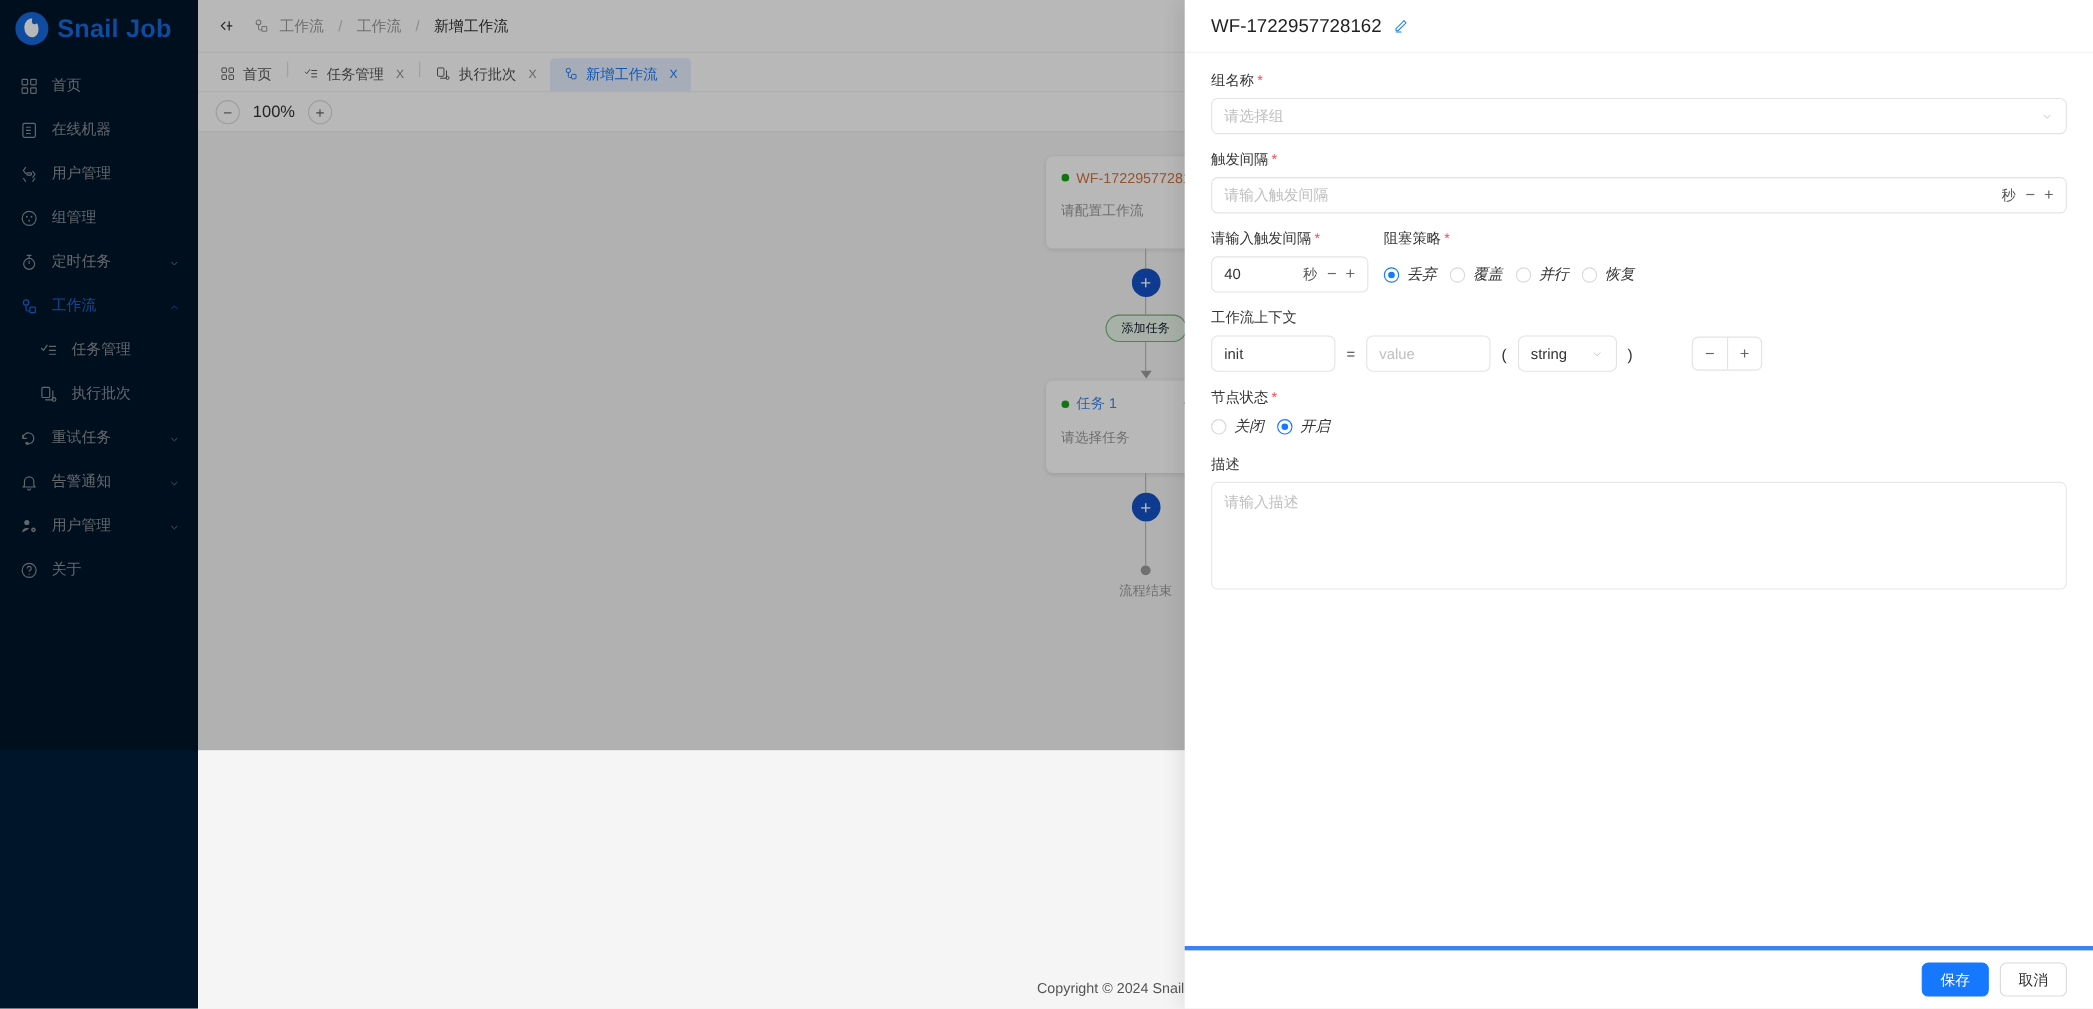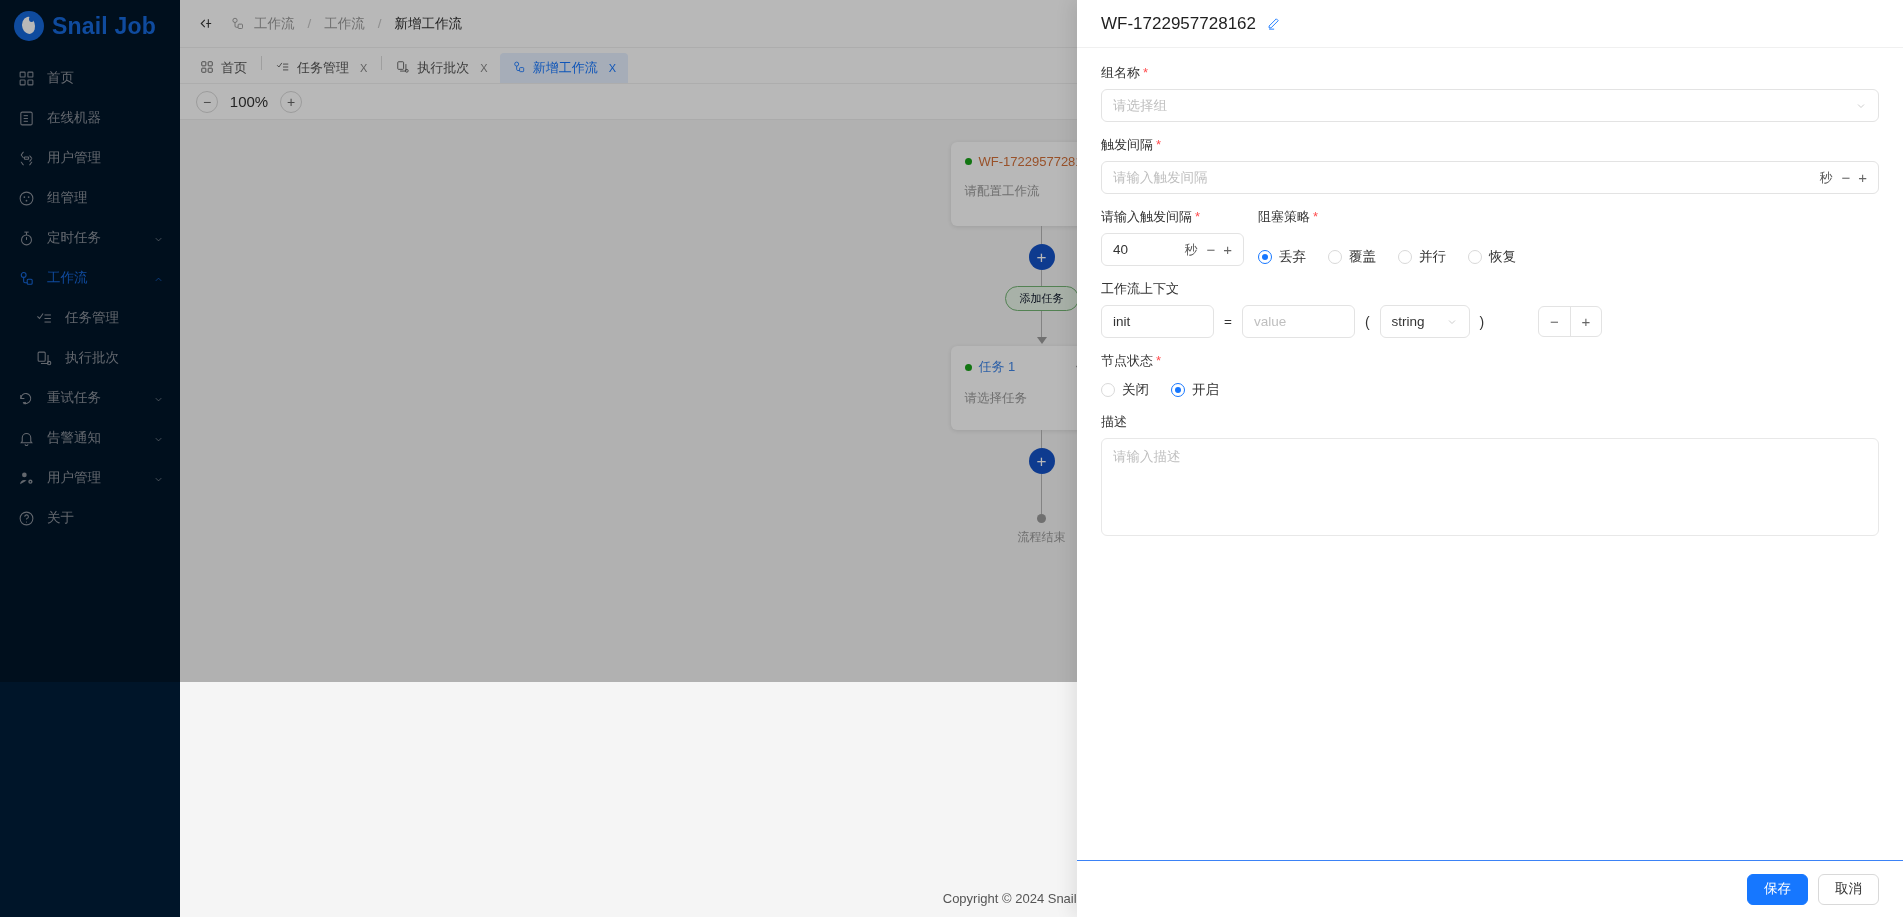--- a/index.html
+++ b/index.html
@@ -155,21 +155,21 @@
   .sel-arrow svg { width: 12px; height: 12px; stroke: #bfbfbf; fill: none; stroke-width: 1.6; display: block; }
 
   .row-2 { display: flex; gap: 14px; }
   .col-left { width: 143px; flex: 0 0 143px; }
   .col-right { flex: 1; }
 
   .suffix { margin-left: auto; display: flex; align-items: center; gap: 9px; color: #555; font-size: 13px; }
   .step-ctl { display: flex; align-items: center; gap: 8px; color: #666; font-size: 15px; }
   .step-ctl span { cursor: pointer; line-height: 1; }
 
-  .radio-row { display: flex; align-items: flex-end; gap: 10px; height: 33px; }
+  .radio-row { display: flex; align-items: center; gap: 0; height: 33px; font-style: italic; }
   .radio { display: flex; align-items: center; gap: 7px; font-size: 13.5px; color: #333; cursor: pointer; margin-right: 12px; }
   .rdot { width: 14px; height: 14px; border-radius: 50%; border: 1px solid #d9d9d9; background: #fff; position: relative; flex: 0 0 14px; }
   .radio.on .rdot { border-color: #1677ff; }
   .radio.on .rdot::after { content: ""; position: absolute; left: 3px; top: 3px; width: 6px; height: 6px; border-radius: 50%; background: #1677ff; }
 
   .ctx-row { display: flex; align-items: center; gap: 10px; }
   .ctx-key { width: 113px; flex: 0 0 113px; }
   .ctx-eq { color: #333; font-size: 13.5px; }
   .ctx-val { width: 113px; flex: 0 0 113px; }
   .paren { color: #333; font-size: 14px; }
@@ -180,21 +180,21 @@
   }
   .ctx-steps span { flex: 1; text-align: center; cursor: pointer; line-height: 1; }
   .ctx-steps .divider { flex: 0 0 1px; height: 100%; background: #e3e3e3; }
 
   .textarea {
     height: 98px; border: 1px solid #e8e8e8; border-radius: 6px; background: #fff;
     padding: 9px 11px; font-size: 13.5px; color: #bfbfbf;
   }
 
   .drawer-foot {
-    height: 57px; flex: 0 0 57px; border-top: 1px solid #3b82f6;
+    height: 57px; flex: 0 0 57px; border-top: 4px solid #3b82f6;
     display: flex; align-items: center; justify-content: flex-end; gap: 10px; padding-right: 24px;
   }
   .btn { height: 31px; border-radius: 6px; padding: 0 16px; font-size: 13.5px; display: inline-flex; align-items: center; cursor: pointer; }
   .btn-primary { background: #1677ff; color: #fff; border: 1px solid #1677ff; }
   .btn-default { background: #fff; color: #333; border: 1px solid #d9d9d9; }
 </style>
 </head>
 <body>
 
 <div class="app">

